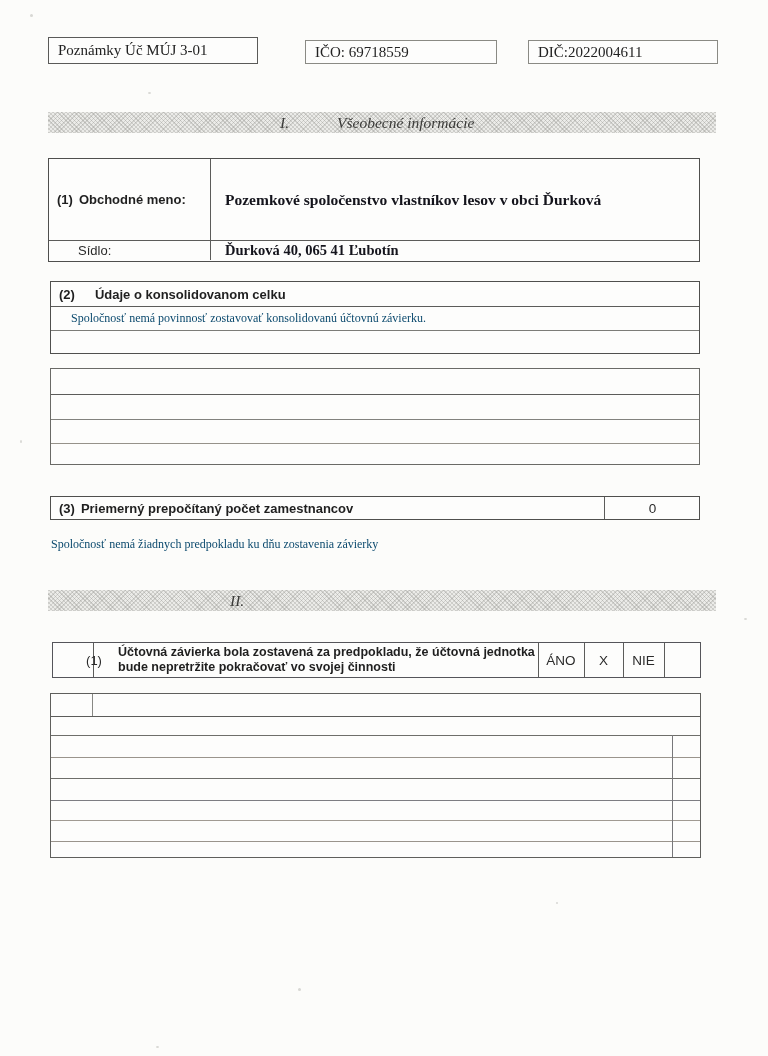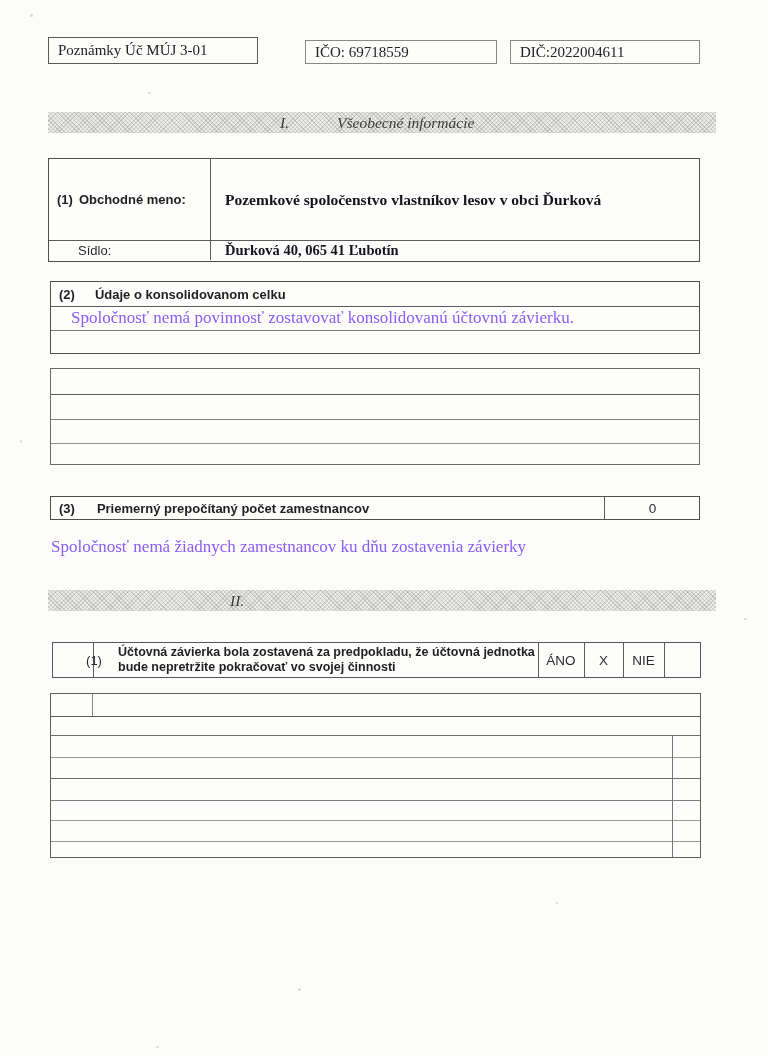--- a/index.html
+++ b/index.html
@@ -46,21 +46,21 @@
   
   .tbl { position:absolute; border:1.5px solid #4f4f4d; background:#fdfdfc; }
 
   .cell { position:absolute; display:flex; align-items:center; }
   .hline { position:absolute; left:0; right:0; height:0; border-top:1px solid #5c5c5a; }
   .vline { position:absolute; width:0; border-left:1px solid #5c5c5a; }
 
   .lbl-bold { font-family:"Liberation Sans","DejaVu Sans",sans-serif; font-weight:bold; font-size:13px; color:#1f1f1f; }
   .lbl-reg  { font-family:"Liberation Sans","DejaVu Sans",sans-serif; font-size:13px; color:#2a2a2a;margin-left:21px; }
   .val-serif-bold { font-weight:bold; font-size:15.5px; color:#14141c; }
-  .txt-serif { font-size:17px; color:#8b5cf6; }
+  .txt-serif { font-size:12px; color:#0c4a6e; }
 
   .q-text {
     font-family:"Liberation Sans","DejaVu Sans",sans-serif;
     font-weight:bold; font-size:12.5px; line-height:15px; color:#1f1f1f;
   }
   .ans { font-family:"Liberation Sans","DejaVu Sans",sans-serif; font-size:13.5px; color:#2b2b2b; justify-content:center; }
 
   
   .speck { position:absolute; background:#b9b9b4; border-radius:50%; opacity:.55; }
 </style>
@@ -68,21 +68,21 @@
 <body>
 
 <div class="page">
 
   <div class="hbox" style="left:48px; top:37px; width:210px; height:27px;">
     <span>Poznámky Úč  MÚJ 3-01</span>
   </div>
   <div class="hbox light" style="left:305px; top:40px; width:192px; height:24px;">
     <span>IČO: 69718559</span>
   </div>
-  <div class="hbox light" style="left:510px; top:40px; width:190px; height:24px;">
+  <div class="hbox light" style="left:528px; top:40px; width:190px; height:24px;">
     <span>DIČ:2022004611</span>
   </div>
 
   <div class="band" style="top:112px;">
     <span class="numeral" style="margin-left:232px;">I.</span>
     <span class="btitle" style="margin-left:48px;">Všeobecné informácie</span>
   </div>
 
   <div class="tbl" style="left:48px; top:158px; width:652px; height:104px;">
     <div class="vline" style="left:161px; top:0; height:101px;"></div>
@@ -122,28 +122,28 @@
     <div class="cell" style="left:0; top:0;  width:100%; height:25px;"></div>
     <div class="cell" style="left:0; top:25px; width:100%; height:25px;"></div>
     <div class="cell" style="left:0; top:50px; width:100%; height:24px;"></div>
     <div class="cell" style="left:0; top:74px; width:100%; height:23px;"></div>
   </div>
 
   <div class="tbl" style="left:50px; top:496px; width:650px; height:24px; border-width:1px;">
     <div class="vline" style="left:553px; top:0; height:22px;"></div>
     <div class="cell lbl-bold" style="left:0; top:0; width:553px; height:22px; padding-left:8px;">
       <span>(3)</span>
-      <span style="margin-left:22px;">Priemerný prepočítaný počet zamestnancov</span>
+      <span style="margin-left:6px;">Priemerný prepočítaný počet zamestnancov</span>
     </div>
     <div class="cell ans" style="left:553px; top:0; width:97px; height:22px;">
       <span>0</span>
     </div>
   </div>
 
-  <div class="abs txt-serif" style="left:51px; top:537px;">Spoločnosť nemá žiadnych zamestnancov ku dňu zostavenia závierky</div>
+  <div class="abs txt-serif" style="left:51px; top:537px;">Spoločnosť nemá žiadnych predpokladu ku dňu zostavenia závierky</div>
 
   <div class="band" style="top:590px;">
     <span class="numeral" style="margin-left:182px;">II.</span>
   </div>
 
   <div class="tbl" style="left:52px; top:642px; width:649px; height:36px; border-width:1px; border-color:#55555a;">
     <div class="vline" style="left:40px;  top:0; height:34px;"></div>
     <div class="vline" style="left:485px; top:0; height:34px;"></div>
     <div class="vline" style="left:531px; top:0; height:34px;"></div>
     <div class="vline" style="left:570px; top:0; height:34px;"></div>

